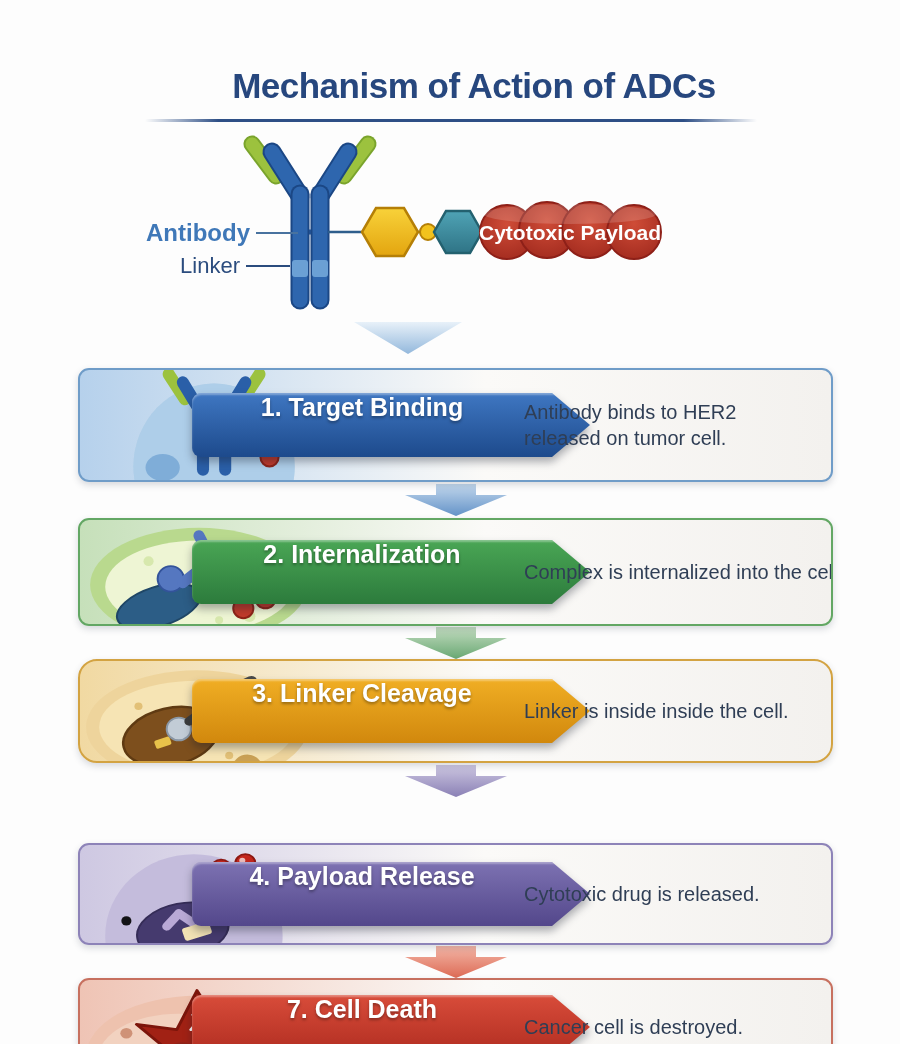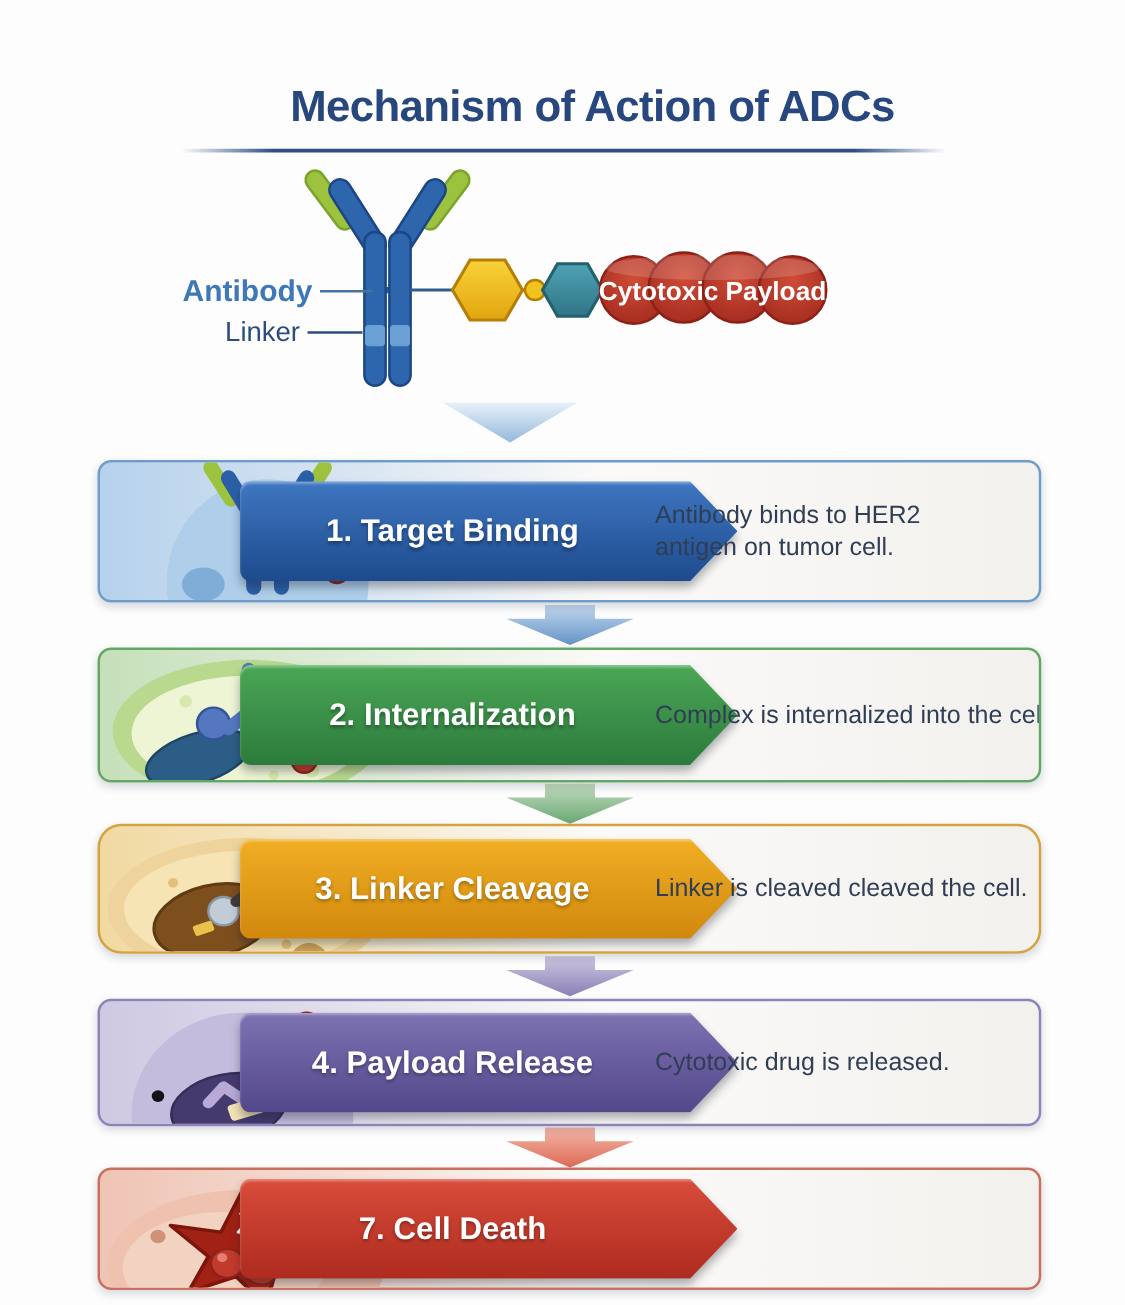--- a/index.html
+++ b/index.html
@@ -31,35 +31,35 @@
   .step{
     position:relative;width:751px;border-radius:11px;
     border:2px solid var(--border);
     background:linear-gradient(90deg,var(--tint) 0%,#fbfaf8 54%,#f3f1ee 100%);
     box-shadow:0 3px 7px rgba(40,50,70,.18);
     overflow:hidden;
   }
   .s1{--tint:#b6d1ec;--border:#6f9cc8;--b1:#3f77c2;--b2:#1d4a8c;height:110px;}
   .s2{--tint:#c6e0ba;--border:#63a764;--b1:#4aa655;--b2:#2c7b3c;height:104px;text-decoration:underline;}
   .s3{--tint:#f1d9a2;--border:#d3a342;--b1:#f0ae24;--b2:#d1880d;height:100px;border-radius:19px;}
-  .s4{--tint:#cec8e2;--border:#8d83b8;--b1:#7d72b2;--b2:#53478b;height:98px;}
+  .s4{--tint:#cec8e2;--border:#8d83b8;--b1:#7d72b2;--b2:#53478b;height:98px;margin-top:44px;}
   .s5{--tint:#efc4b5;--border:#c7705f;--b1:#d84c3a;--b2:#ae2b1f;height:94px;}
 
   .illu{position:absolute;left:-2px;top:-2px;height:calc(100% + 4px);width:252px;}
 
   .banner-wrap{
     position:absolute;left:112px;top:50%;transform:translateY(-50%);
     filter:drop-shadow(0 5px 4px rgba(20,25,40,.35));
   }
   .banner{
-    width:398px;height:80px;
+    width:398px;height:64px;
     border-radius:9px 0 0 9px;
     background:linear-gradient(180deg,var(--b1) 0%,var(--b2) 100%);
     clip-path:polygon(0 0,calc(100% - 38px) 0,100% 50%,calc(100% - 38px) 100%,0 100%);
-    display:flex;align-items:center;justify-content:center;
+    display:flex;justify-content:center;
     padding-right:58px;box-sizing:border-box;
     box-shadow:inset 0 2px 2px rgba(255,255,255,.35);
   }
   .banner-text{
     color:#ffffff;font-size:25px;font-weight:700;
     text-shadow:0 2px 3px rgba(0,0,0,.35);white-space:nowrap;
   }
   .desc{
     position:absolute;left:444px;top:50%;transform:translateY(-50%);
     font-size:20px;color:#2f3e55;line-height:1.3;
@@ -171,21 +171,21 @@
         <circle cx="152" cy="58" r="10" fill="#3b6fb0" stroke="#22518c" stroke-width="2"></circle>
         <circle cx="168" cy="56" r="9" fill="#c23a2b" stroke="#8e2318" stroke-width="2"></circle>
         <circle cx="180" cy="70" r="9" fill="#c23a2b" stroke="#8e2318" stroke-width="2"></circle>
         <circle cx="190" cy="86" r="9" fill="#c23a2b" stroke="#8e2318" stroke-width="2"></circle>
       </svg>
       <div class="banner-wrap">
         <div class="banner">
           <span class="banner-text">1. Target Binding</span>
         </div>
       </div>
-      <div class="desc">Antibody binds to HER2 antigen on tumor cell.</div>
+      <div class="desc">Antibody binds to HER2 released on tumor cell.</div>
     </div>
 
     <div class="gap g1">
       <svg width="104" height="34" viewBox="0 0 104 34">
         <defs>
             <linearGradient id="ar1" x1="0" y1="0" x2="0" y2="1">
           <stop offset="0" stop-color="#c2d7ec"></stop>
               <stop offset="1" stop-color="#6493c8"></stop>
         </linearGradient>
           </defs>
@@ -251,21 +251,21 @@
         <rect x="124" y="42" width="15" height="15" fill="#3b3b3b" transform="rotate(45 131 49)"></rect>
         <line x1="152" y1="34" x2="172" y2="24" stroke="#4a4a4a" stroke-width="12" stroke-linecap="round"></line>
         <ellipse cx="178" cy="52" rx="11" ry="15" fill="#c23a2b" stroke="#8e2318" stroke-width="2" transform="rotate(16 178 52)"></ellipse>
         <circle cx="168" cy="116" r="15" fill="#c9a055"></circle>
       </svg>
       <div class="banner-wrap">
         <div class="banner">
           <span class="banner-text">3. Linker Cleavage</span>
         </div>
       </div>
-      <div class="desc">Linker is cleaved cleaved the cell.</div>
+      <div class="desc">Linker is inside inside the cell.</div>
     </div>
 
     <div class="gap g3">
       <svg width="104" height="34" viewBox="0 0 104 34">
         <defs>
             <linearGradient id="ar3" x1="0" y1="0" x2="0" y2="1">
           <stop offset="0" stop-color="#cdc7e1"></stop>
               <stop offset="1" stop-color="#8a80b5"></stop>
         </linearGradient>
           </defs>
@@ -334,16 +334,17 @@
         <circle cx="150" cy="76" r="12" fill="#c23a2b" stroke="#8e2318" stroke-width="2"></circle>
         <circle cx="99" cy="81" r="4" fill="#e8887a" opacity="0.9"></circle>
         <circle cx="126" cy="87" r="4" fill="#e8887a" opacity="0.9"></circle>
         <path d="M112 58 q7 -8 3 -15 q9 2 11 -7" stroke="#ffffff" stroke-width="3" fill="none" stroke-linecap="round"></path>
       </svg>
       <div class="banner-wrap">
         <div class="banner">
           <span class="banner-text">7. Cell Death</span>
         </div>
       </div>
+      <div class="desc">Cancer cell is destroyed.</div>
     </div>
 
   </div>
 </div>
 
 </body></html>

